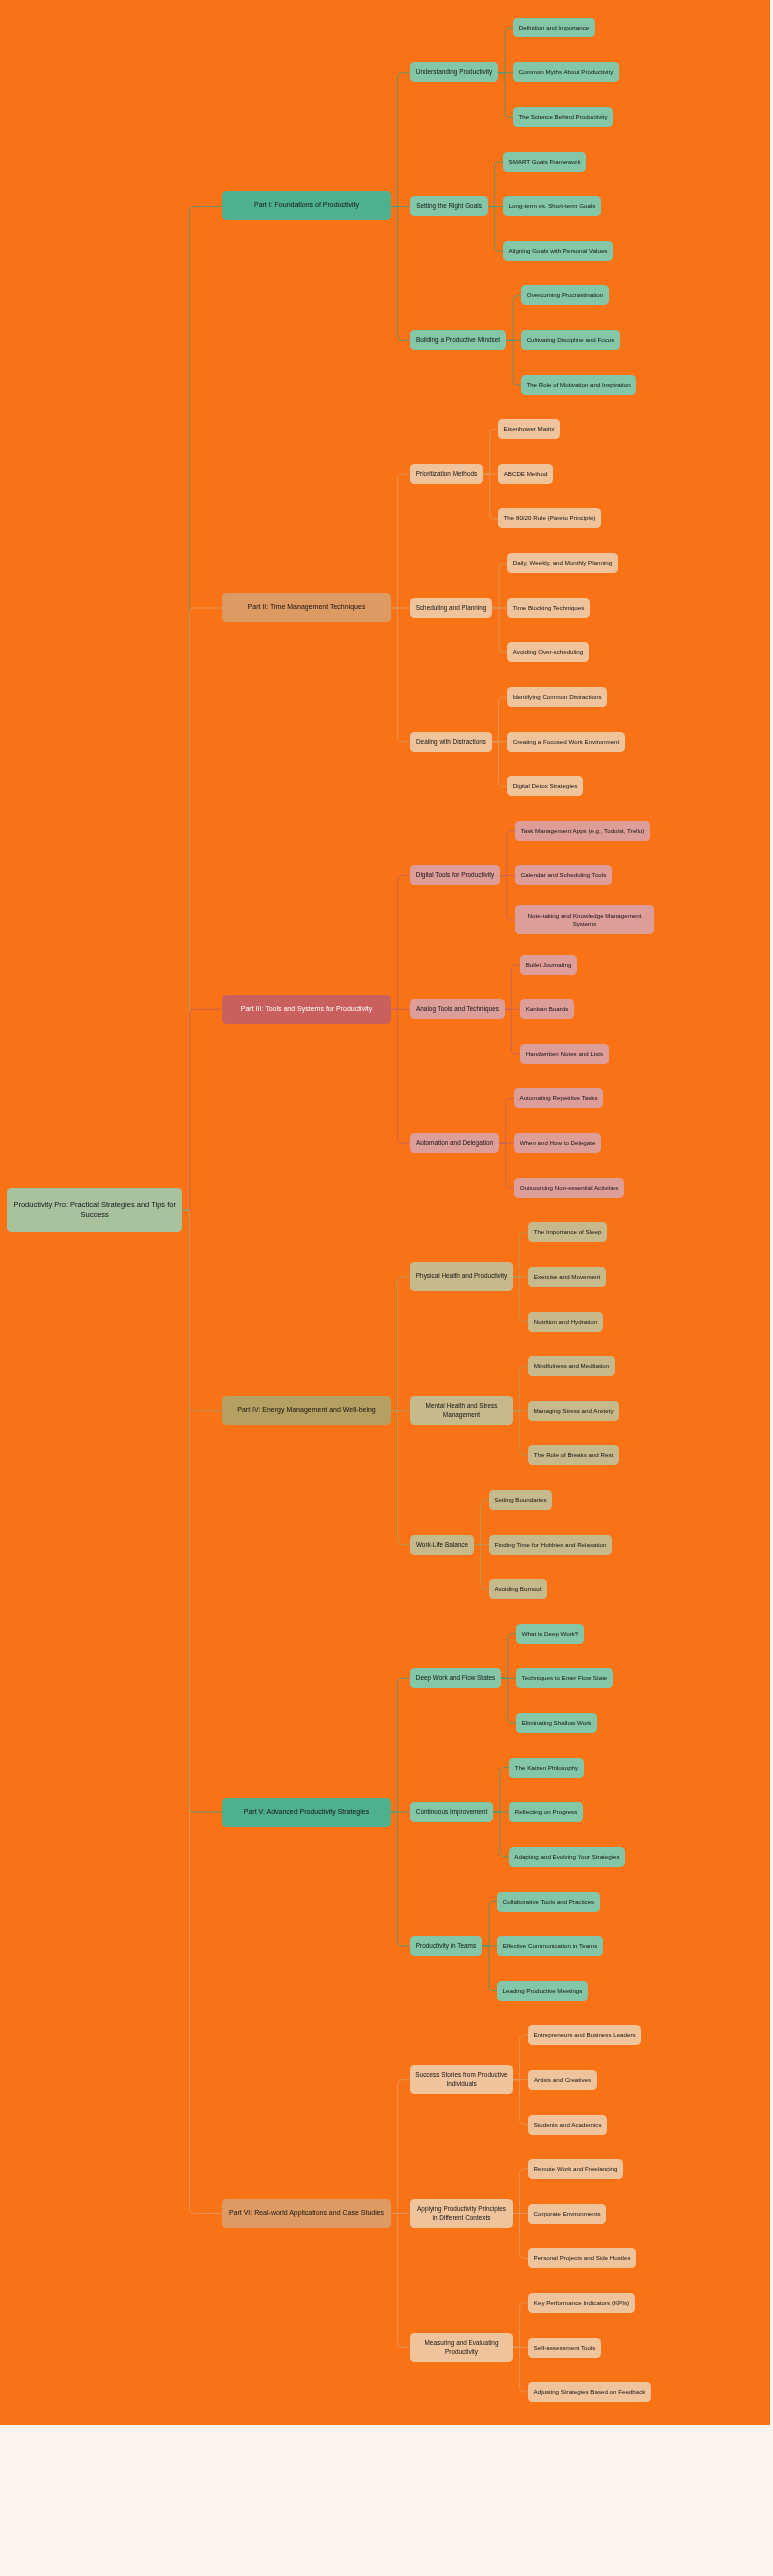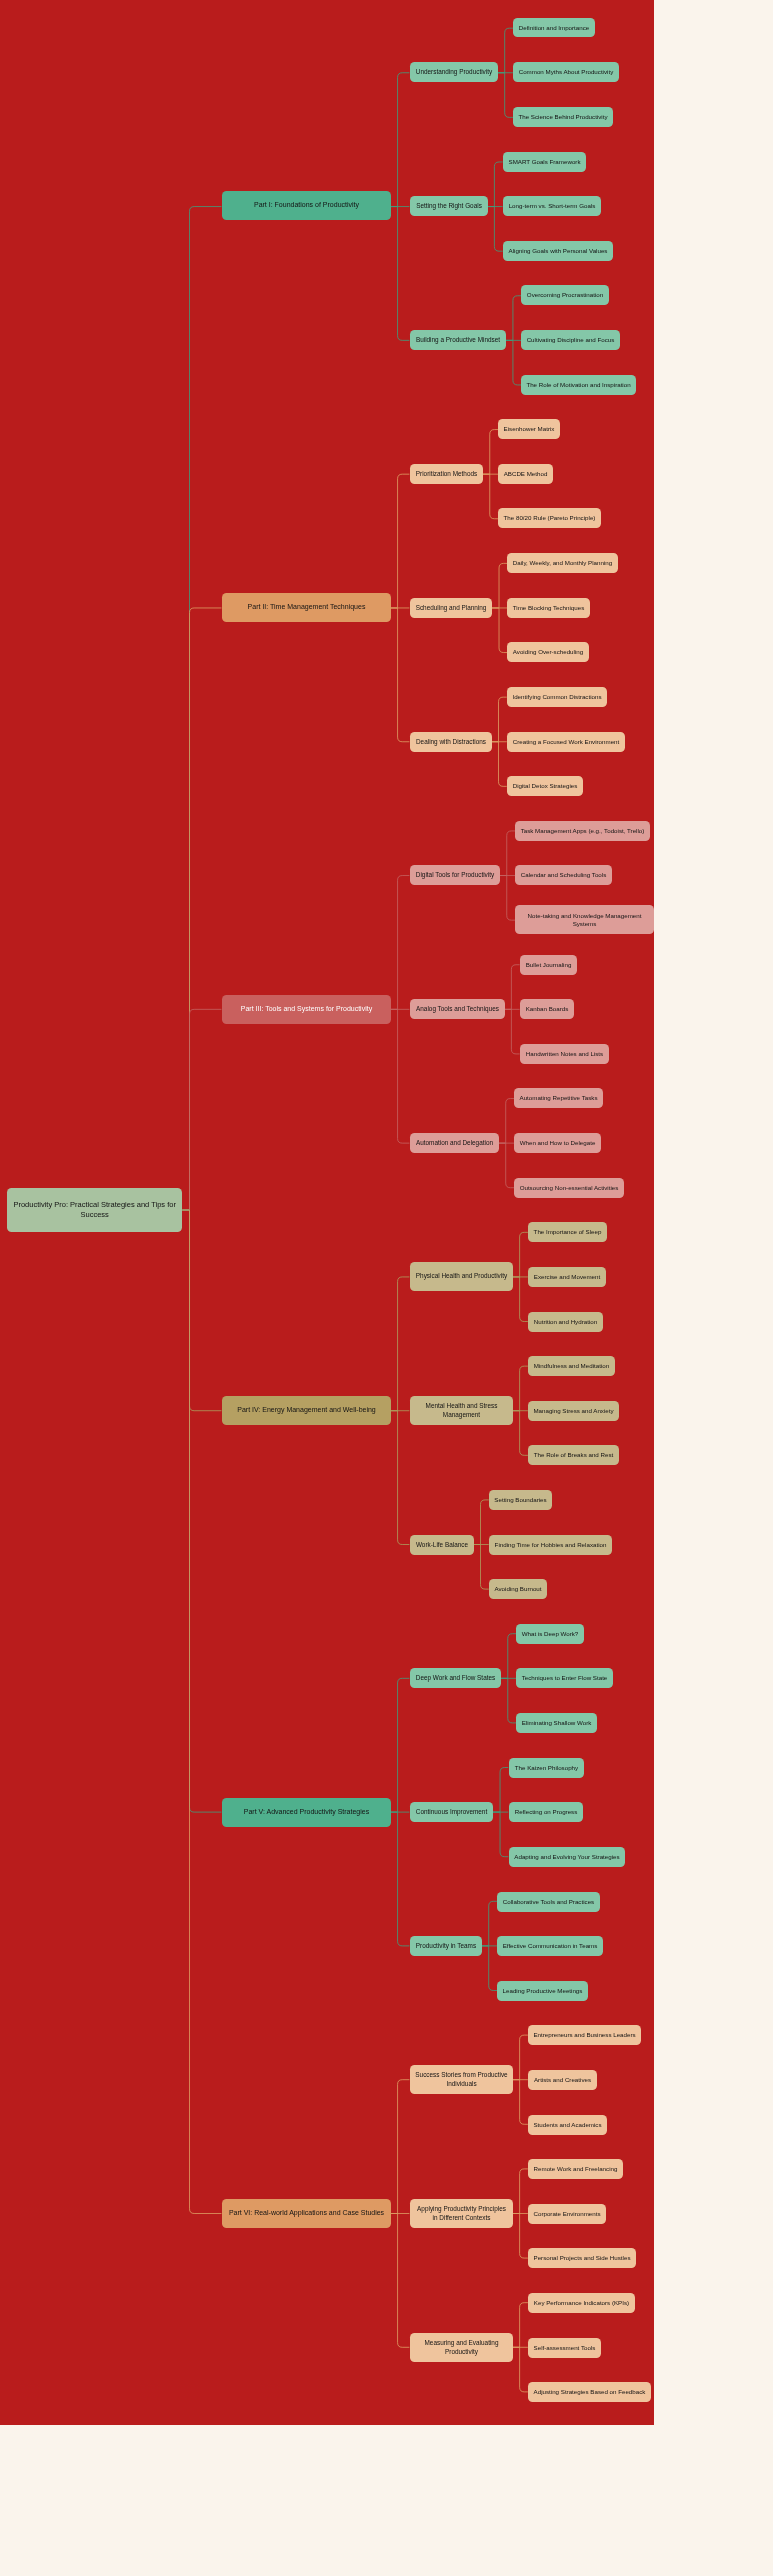--- a/index.html
+++ b/index.html
@@ -1,17 +1,17 @@
 <!DOCTYPE html>
 <html style="font-size:8.2px"><head>
 <meta charset="utf-8">
 <style>
   html,body{margin:0;padding:0;background:#FAF4EC;}
   body{font-family:"Liberation Sans",sans-serif;}
-  #canvas{position:relative;width:654px;height:2648px;background:#b91c1c;overflow:hidden;}
+  #canvas{position:relative;width:738px;height:2648px;background:#f97316;overflow:hidden;padding-left:32px;}
   #links{position:absolute;left:0;top:0;width:773px;height:2648px;}
   .node{position:absolute;box-sizing:border-box;display:flex;align-items:center;
         justify-content:center;text-align:center;border-radius:4.6px;
         line-height:1.28;color:#141414;padding:2.1px 5.2px;}
   .lvl0{font-size:7.5px;}
   .lvl1{font-size:7px;}
   .lvl2{font-size:6.4px;}
   .lvl3{font-size:6.2px;}
 </style>
 </head>

